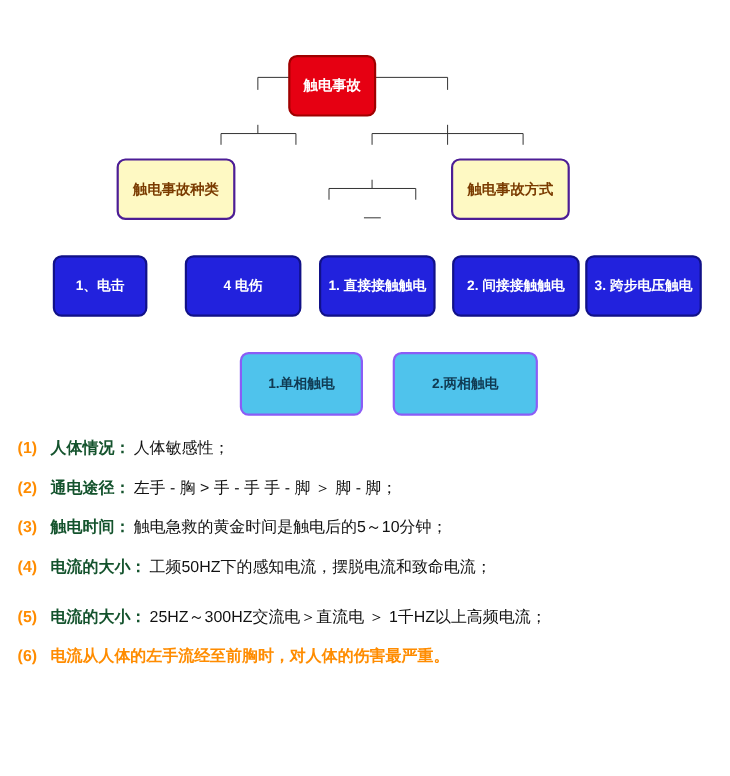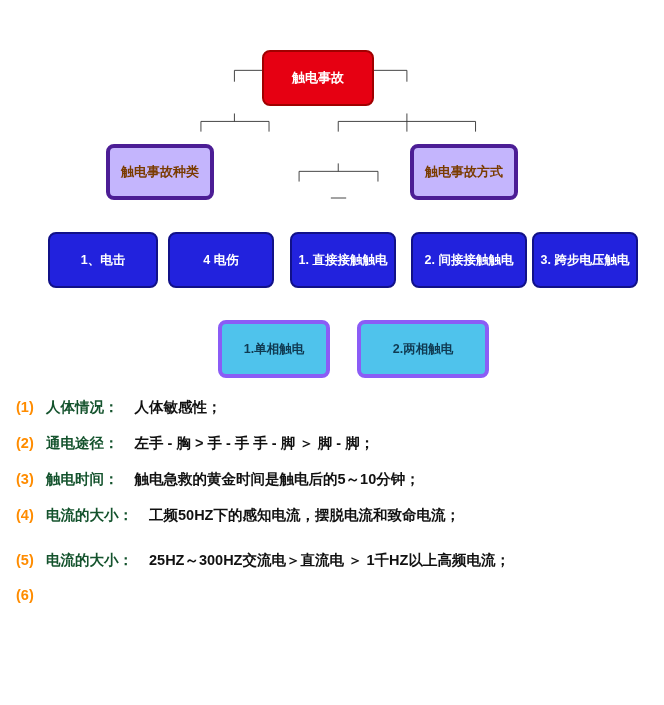--- a/index.html
+++ b/index.html
@@ -32,34 +32,34 @@
     font-weight: bold;
     line-height: 1.2;
   }
   .node-root {
     background: #e60012;
     border: 2px solid #a00000;
     color: #ffffff;
     font-size: 13px;
   }
   .node-yellow {
-    background: #c4b5fd;
-    border: 4px solid #4c1d95;
+    background: #fef9c3;
+    border: 2px solid #4c1d95;
     color: #7a3b00;
     font-size: 13px;
   }
   .node-blue {
     background: #2222dd;
     border: 2px solid #111188;
     color: #ffffff;
     font-size: 12.5px;
   }
   .node-cyan {
     background: #4fc3ec;
-    border: 4px solid #8b5cf6;
+    border: 2px solid #8b5cf6;
     color: #103a52;
     font-size: 12.5px;
   }
   svg.connectors {
     position: absolute;
     left: 0;
     top: 0;
     width: 664px;
     height: 400px;
     pointer-events: none;
@@ -83,22 +83,22 @@
     width: 30px;
     flex: 0 0 30px;
   }
   .note-label {
     color: #14532d;
     font-weight: bold;
     white-space: nowrap;
   }
   .note-text {
     color: #111111;
-    font-weight: bold;
-    margin-left: 16px;
+    font-weight: normal;
+    margin-left: 3px;
   }
   .note-row.full .note-label {
     color: #ff8c00;
   }
 </style>
 </head>
 <body>
 
 <div id="diagram">
   <svg class="connectors" viewBox="0 0 664 705">
@@ -120,24 +120,24 @@
     <line x1="585" y1="214" x2="585" y2="232" stroke="#333" stroke-width="1.6"></line>
 
     <line x1="343" y1="288" x2="343" y2="302" stroke="#333" stroke-width="1.6"></line>
     <line x1="274" y1="302" x2="413" y2="302" stroke="#333" stroke-width="1.6"></line>
     <line x1="274" y1="302" x2="274" y2="320" stroke="#333" stroke-width="1.6"></line>
     <line x1="413" y1="302" x2="413" y2="320" stroke="#333" stroke-width="1.6"></line>
 
     <line x1="330" y1="349" x2="357" y2="349" stroke="#333" stroke-width="1.6"></line>
   </svg>
 
-  <div class="node node-root" style="left:262px;top:50px;width:112px;height:56px;text-align:right;">触电事故</div>
+  <div class="node node-root" style="left:262px;top:50px;width:80px;height:56px;text-align:right;">触电事故</div>
   <div class="node node-yellow" style="left:106px;top:144px;width:108px;height:56px;">触电事故种类</div>
   <div class="node node-yellow" style="left:410px;top:144px;width:108px;height:56px;">触电事故方式</div>
-  <div class="node node-blue" style="left:48px;top:232px;width:110px;height:56px;">1、电击</div>
+  <div class="node node-blue" style="left:48px;top:232px;width:86px;height:56px;">1、电击</div>
   <div class="node node-blue" style="left:168px;top:232px;width:106px;height:56px;">4 电伤</div>
   <div class="node node-blue" style="left:290px;top:232px;width:106px;height:56px;">1. 直接接触触电</div>
   <div class="node node-blue" style="left:411px;top:232px;width:116px;height:56px;">2. 间接接触触电</div>
   <div class="node node-blue" style="left:532px;top:232px;width:106px;height:56px;">3. 跨步电压触电</div>
   <div class="node node-cyan" style="left:218px;top:320px;width:112px;height:58px;">1.单相触电</div>
   <div class="node node-cyan" style="left:357px;top:320px;width:132px;height:58px;">2.两相触电</div>
 </div>
 
 <div id="notes">
   <div class="note-row">
@@ -160,15 +160,16 @@
     <span class="note-label">电流的大小：</span>
     <span class="note-text">工频50HZ下的感知电流，摆脱电流和致命电流；</span>
   </div>
   <div class="note-row" style="margin-top:26px;">
     <span class="note-num">(5)</span>
     <span class="note-label">电流的大小：</span>
     <span class="note-text">25HZ～300HZ交流电＞直流电 ＞ 1千HZ以上高频电流；</span>
   </div>
   <div class="note-row full">
     <span class="note-num">(6)</span>
+    <span class="note-label">电流从人体的左手流经至前胸时，对人体的伤害最严重。</span>
     <span class="note-text"></span>
   </div>
 </div>
 
 </body></html>

